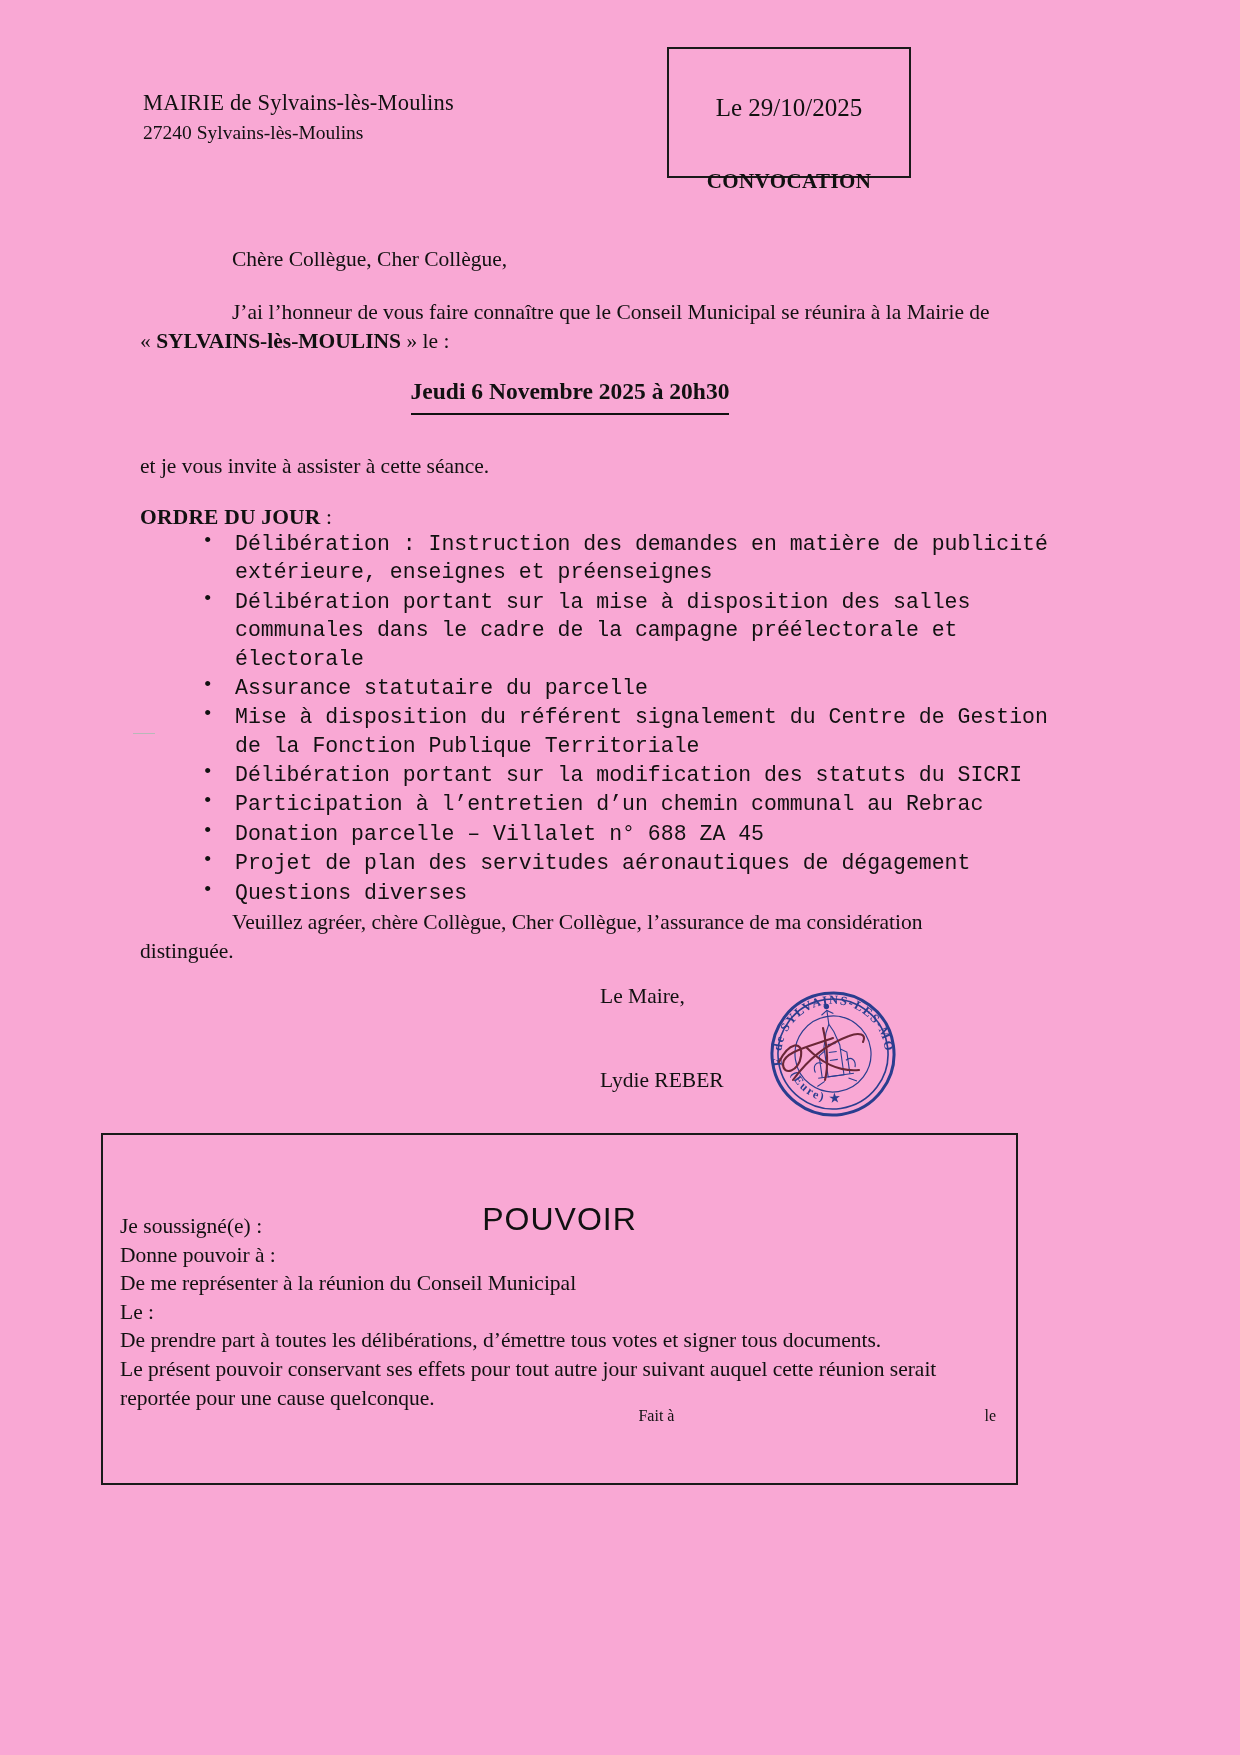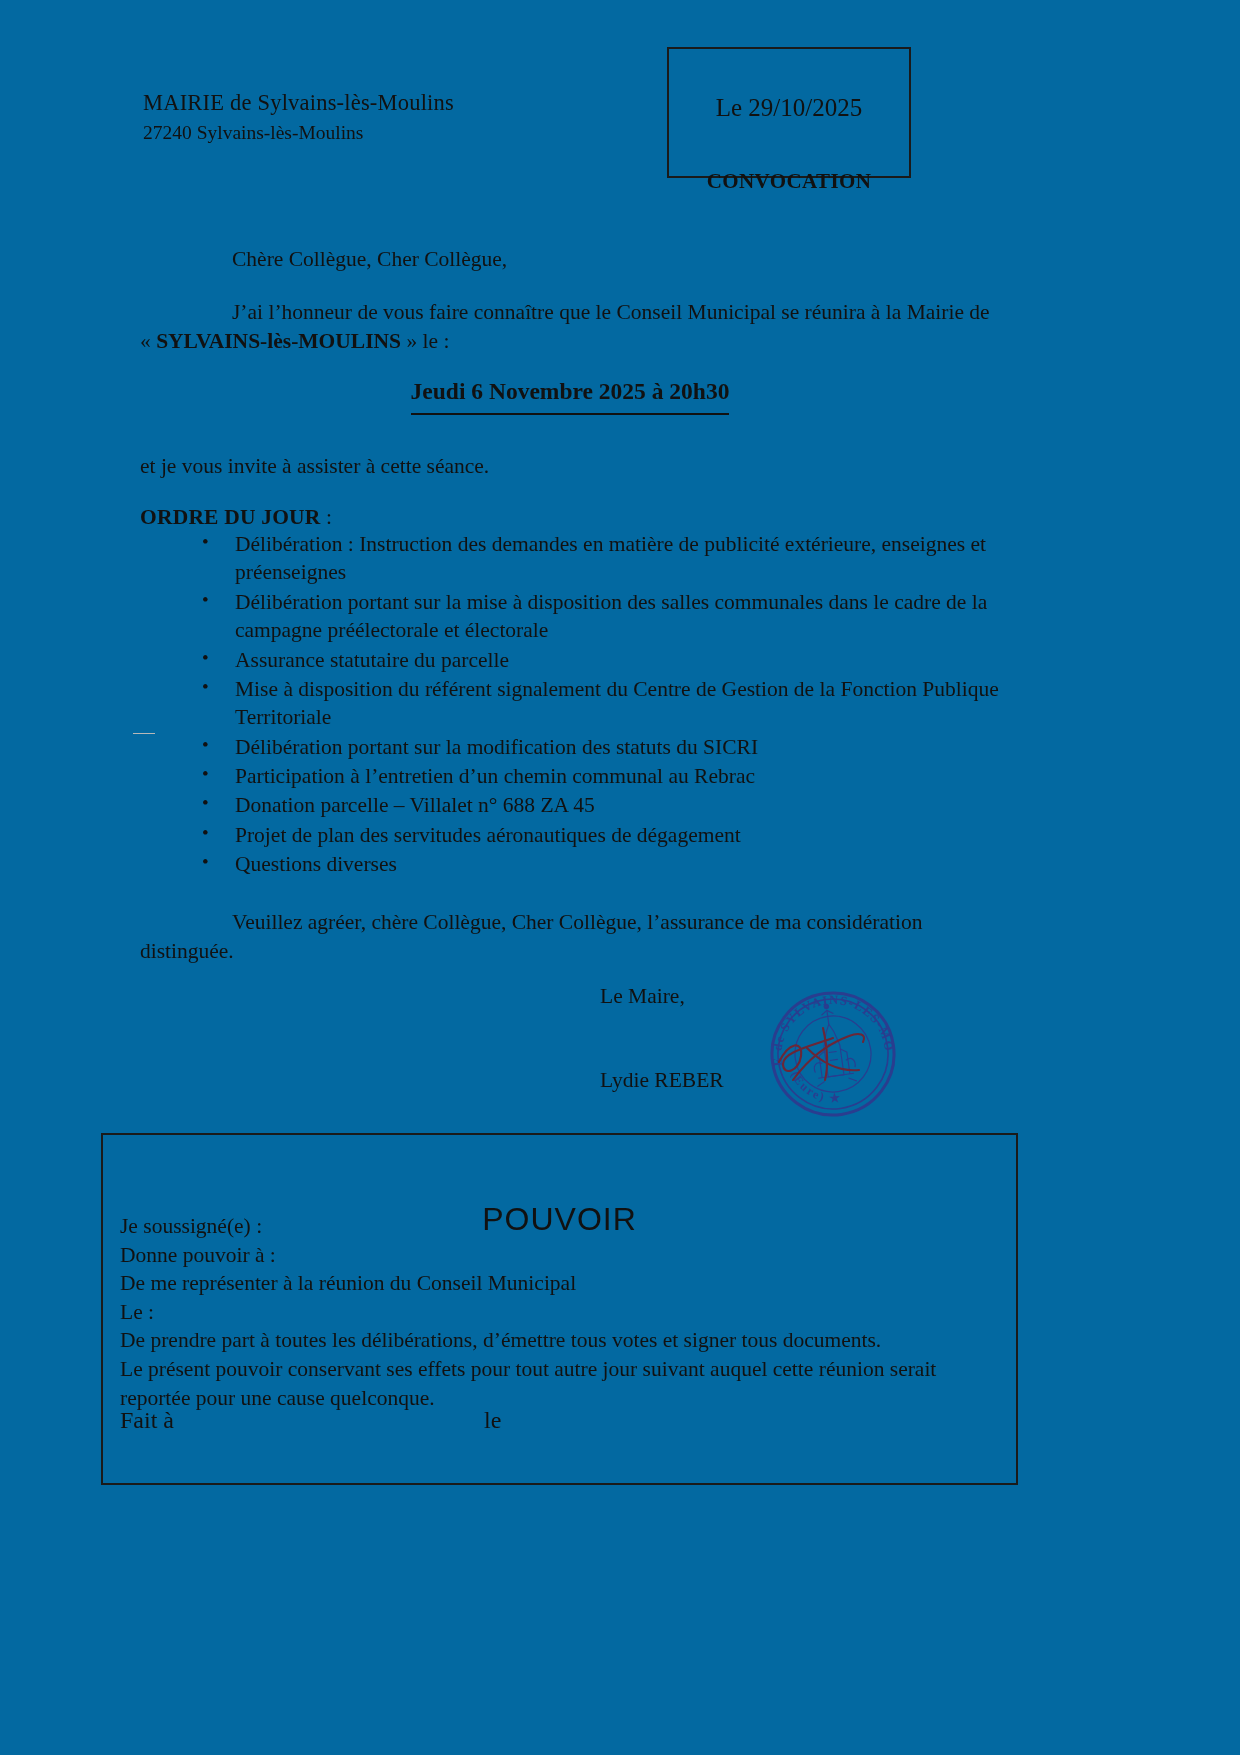--- a/index.html
+++ b/index.html
@@ -9,21 +9,21 @@
   }
   body {
     font-family: "Liberation Serif", "DejaVu Serif", serif;
     color: #111111;
   }
   #page {
     position: relative;
     width: 1240px;
     height: 1755px;
     margin: 0 auto;
-    background: #0369a1;
+    background: #f9a8d4;
     overflow: hidden;
   }
 
   
   .letterhead {
     position: absolute;
     left: 143px;
     top: 88px;
     line-height: 1.32;
   }
@@ -109,20 +109,21 @@
     margin: 0;
     padding: 0 0 0 62px;
     list-style: none;
     font-size: 21.5px;
     line-height: 1.32;
   }
   ul.agenda li {
     position: relative;
     margin: 0 0 1px 0;
     padding-left: 33px;
+    font-family: Liberation Mono, monospace;
   }
   ul.agenda li::before {
     content: "\2022";
     position: absolute;
     left: 0;
     top: -1px;
     font-size: 19px;
   }
 
   .closing  { top: 908px; text-indent: 92px; }
@@ -177,21 +178,22 @@
     right: 20px;
     font-size: 21.5px;
     line-height: 1.33;
   }
   .pouvoir-lines p { margin: 0; }
   .pouvoir-foot {
     position: absolute;
     left: 17px;
     top: 272px;
     right: 20px;
-    font-size: 24px;
+    font-size: 16px;
+    text-align: right;
   }
   .pouvoir-foot .le {
     display: inline-block;
     margin-left: 310px;
   }
 
   
   .scan-mark {
     position: absolute;
     left: 133px;

